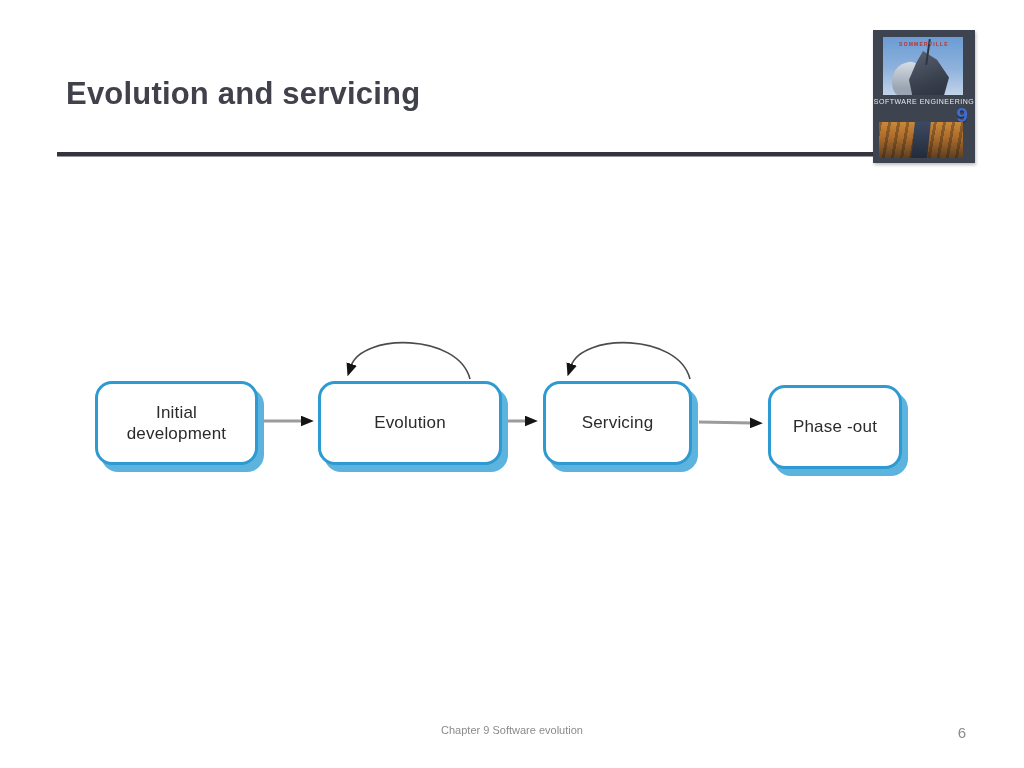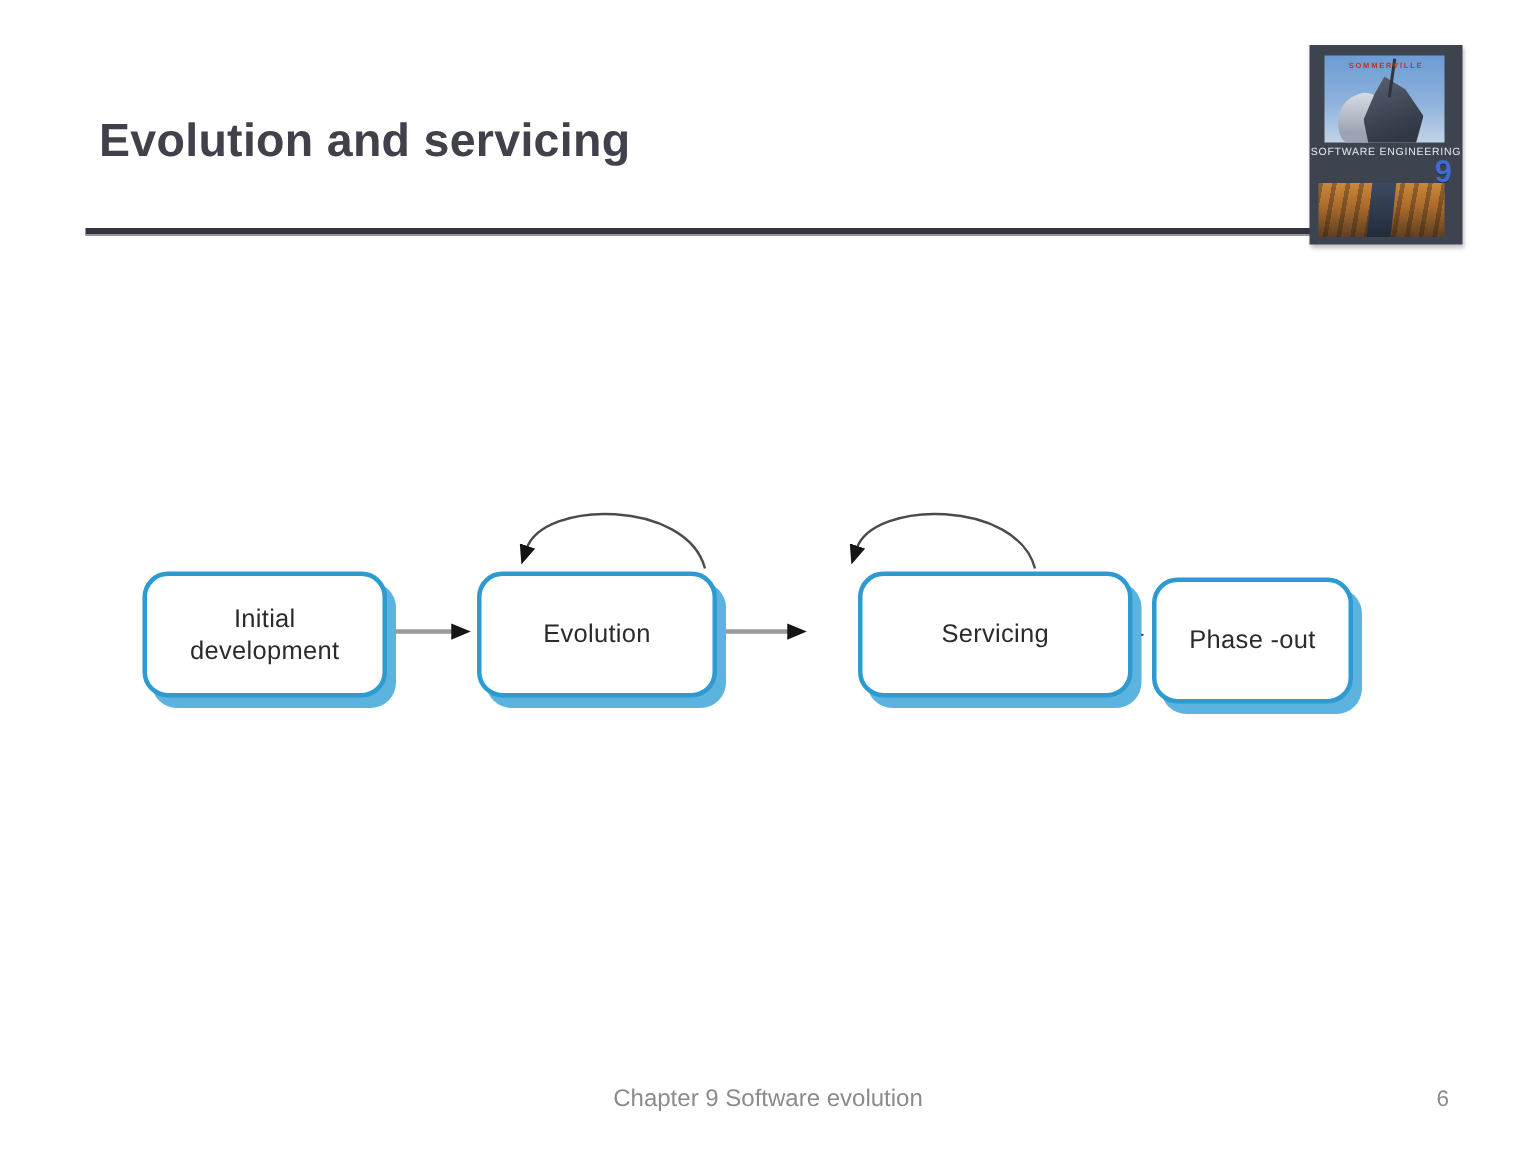--- a/index.html
+++ b/index.html
@@ -133,31 +133,31 @@
   }
   .flow-node .node-label {
     font-size: 17px;
     color: #2b2b2b;
     text-align: center;
     line-height: 1.25;
     letter-spacing: 0.2px;
   }
   #node-0 { left: 95px;  top: 381px; width: 163px; }
   #node-0 .node-label { max-width: 118px; }
-  #node-1 { left: 318px; top: 381px; width: 160px; align-items: center; }
-  #node-2 { left: 572px; top: 381px; width: 183px; }
+  #node-1 { left: 318px; top: 381px; width: 184px; align-items: center; }
+  #node-2 { left: 543px; top: 381px; width: 149px; }
   #node-3 { left: 768px; top: 385px; width: 134px; }
 
   
   .footer-text {
     position: absolute;
     left: 0; top: 724px;
     width: 100%;
     text-align: center;
-    font-size: 16px;
+    font-size: 11px;
     color: #8b8b8b;
   }
   .footer-page-number {
     position: absolute;
     right: 58px; top: 724px;
     font-size: 15px;
     color: #8b8b8b;
   }
 </style>
 </head>

